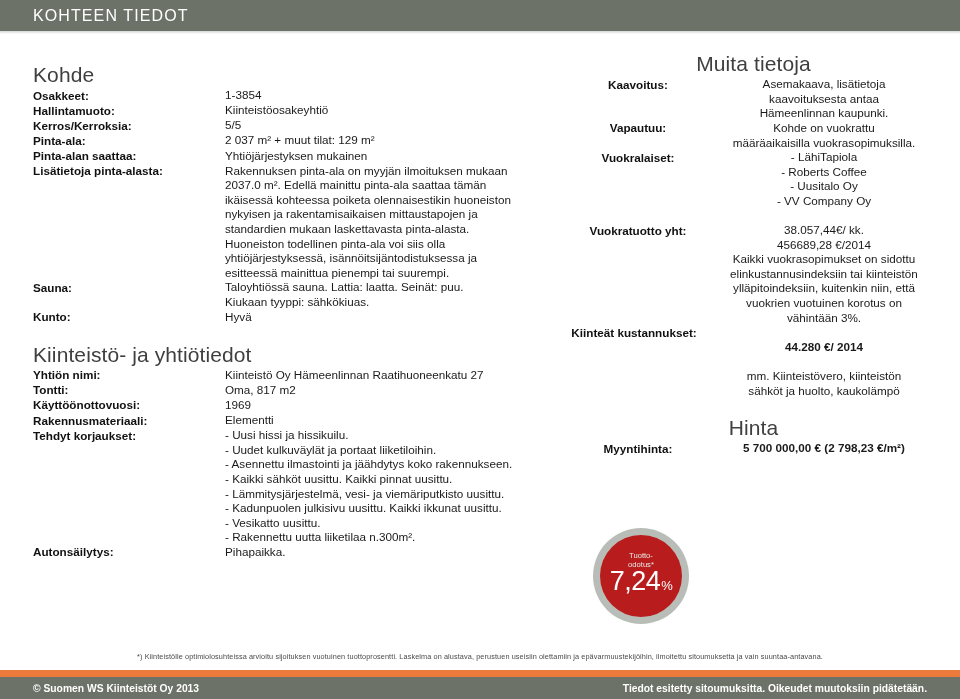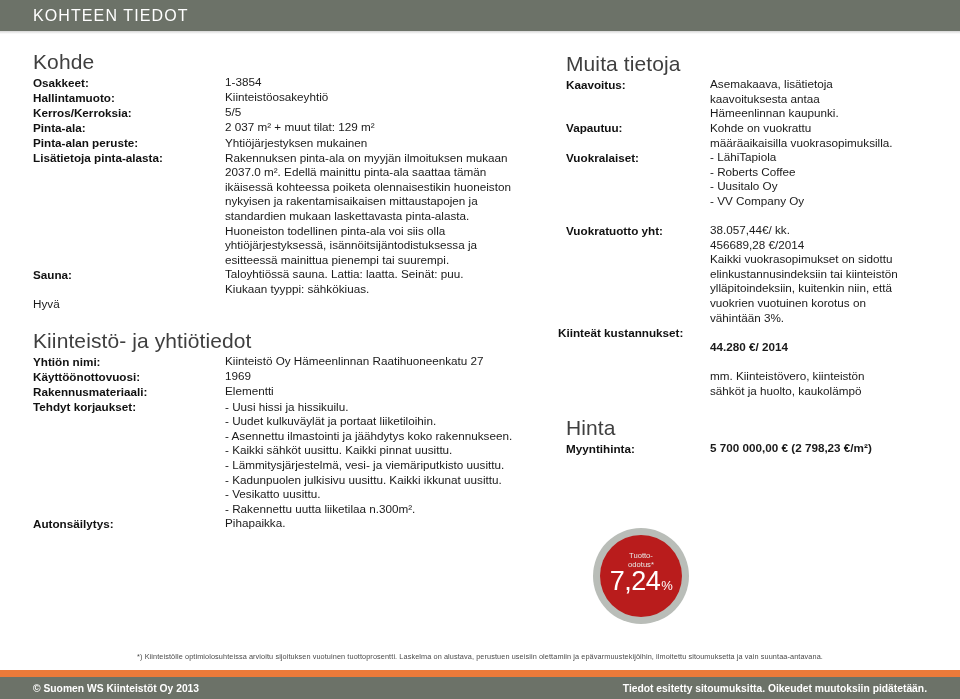--- a/index.html
+++ b/index.html
@@ -22,22 +22,22 @@
   #topbar .title{
     color:#ffffff; font-size:16px; letter-spacing:1.1px;
     margin-left:33px; font-weight:400;
   }
   #topbar-shadow{
     position:absolute; left:0; top:31px; width:960px; height:3px;
     background:linear-gradient(to bottom, rgba(0,0,0,0.16), rgba(0,0,0,0));
   }
 
   
-  #left-col{ position:absolute; left:33px; top:50px; width:500px; }
-  #right-col{ position:absolute; left:566px; top:52px; width:375px; }
+  #left-col{ position:absolute; left:33px; top:63px; width:500px; }
+  #right-col{ position:absolute; left:566px; top:52px; width:375px;text-align:center; }
 
   h2.section{
     font-size:21px; font-weight:400; color:#3f3f3f;
     margin:0 0 1px 0; line-height:1.15; letter-spacing:0.1px;
   }
   h2.section.spaced{ margin-top:18px; }
 
   .row{ display:flex; align-items:flex-start; line-height:14.6px; }
   .lbl{
     font-weight:bold; font-size:11.7px; color:#111;
@@ -128,49 +128,54 @@
     </div>
     <div class="row">
       <span class="lbl">Kerros/Kerroksia:</span>
       <span class="val">5/5</span>
     </div>
     <div class="row">
       <span class="lbl">Pinta-ala:</span>
       <span class="val">2 037 m² + muut tilat: 129 m²</span>
     </div>
     <div class="row">
-      <span class="lbl">Pinta-alan peruste:</span>
+      <span class="lbl">Pinta-alan saattaa:</span>
       <span class="val">Yhtiöjärjestyksen mukainen</span>
     </div>
     <div class="row">
       <span class="lbl">Lisätietoja pinta-alasta:</span>
       <span class="val">Rakennuksen pinta-ala on myyjän ilmoituksen mukaan
 2037.0 m². Edellä mainittu pinta-ala saattaa tämän
 ikäisessä kohteessa poiketa olennaisestikin huoneiston
 nykyisen ja rakentamisaikaisen mittaustapojen ja
 standardien mukaan laskettavasta pinta-alasta.
 Huoneiston todellinen pinta-ala voi siis olla
 yhtiöjärjestyksessä, isännöitsijäntodistuksessa ja
 esitteessä mainittua pienempi tai suurempi.</span>
     </div>
     <div class="row">
       <span class="lbl">Sauna:</span>
       <span class="val">Taloyhtiössä sauna. Lattia: laatta. Seinät: puu.
 Kiukaan tyyppi: sähkökiuas.</span>
     </div>
     <div class="row">
+      <span class="lbl">Kunto:</span>
       <span class="val">Hyvä</span>
     </div>
   </div>
 
   <h2 class="section spaced">Kiinteistö- ja yhtiötiedot</h2>
   <div>
     <div class="row">
       <span class="lbl">Yhtiön nimi:</span>
       <span class="val">Kiinteistö Oy Hämeenlinnan Raatihuoneenkatu 27</span>
+    </div>
+    <div class="row">
+      <span class="lbl">Tontti:</span>
+      <span class="val">Oma, 817 m2</span>
     </div>
     <div class="row">
       <span class="lbl">Käyttöönottovuosi:</span>
       <span class="val">1969</span>
     </div>
     <div class="row">
       <span class="lbl">Rakennusmateriaali:</span>
       <span class="val">Elementti</span>
     </div>
     <div class="row">

